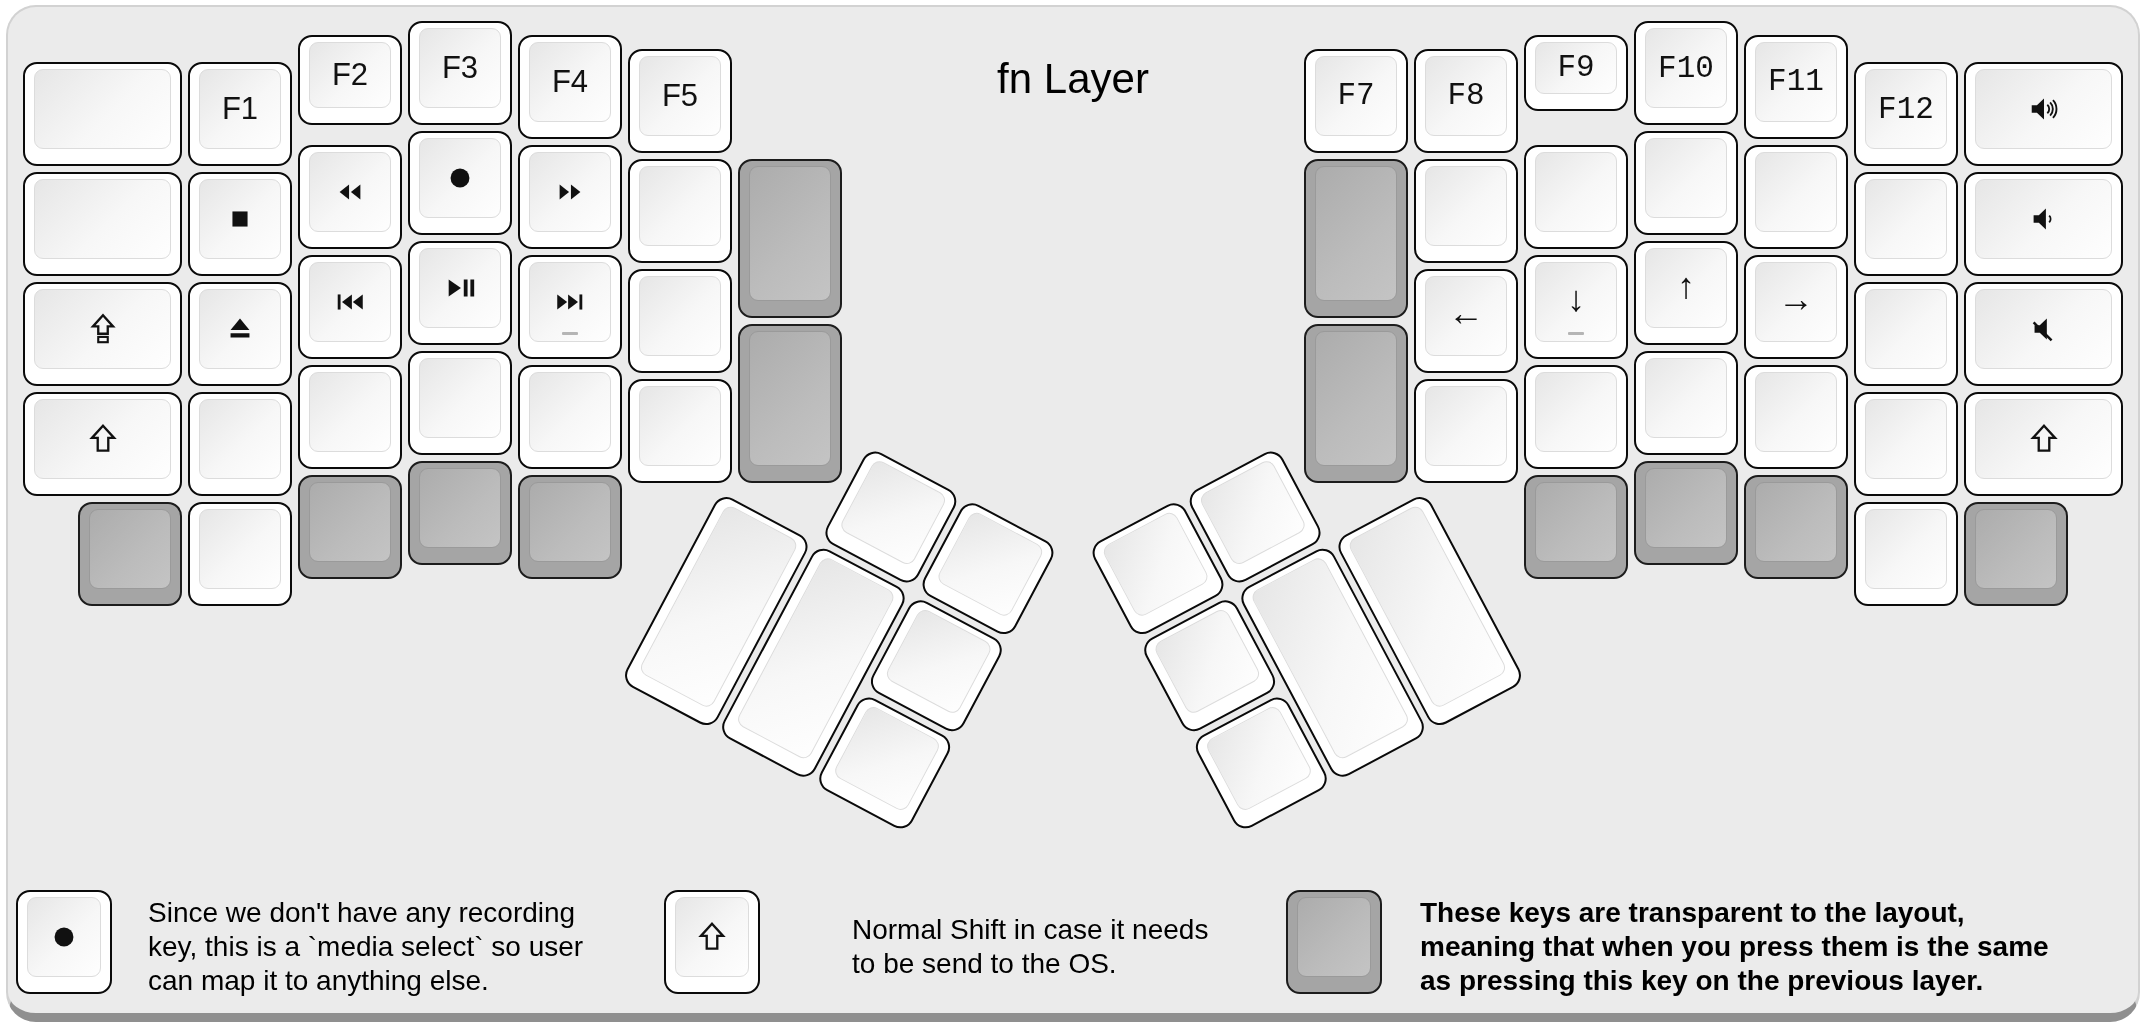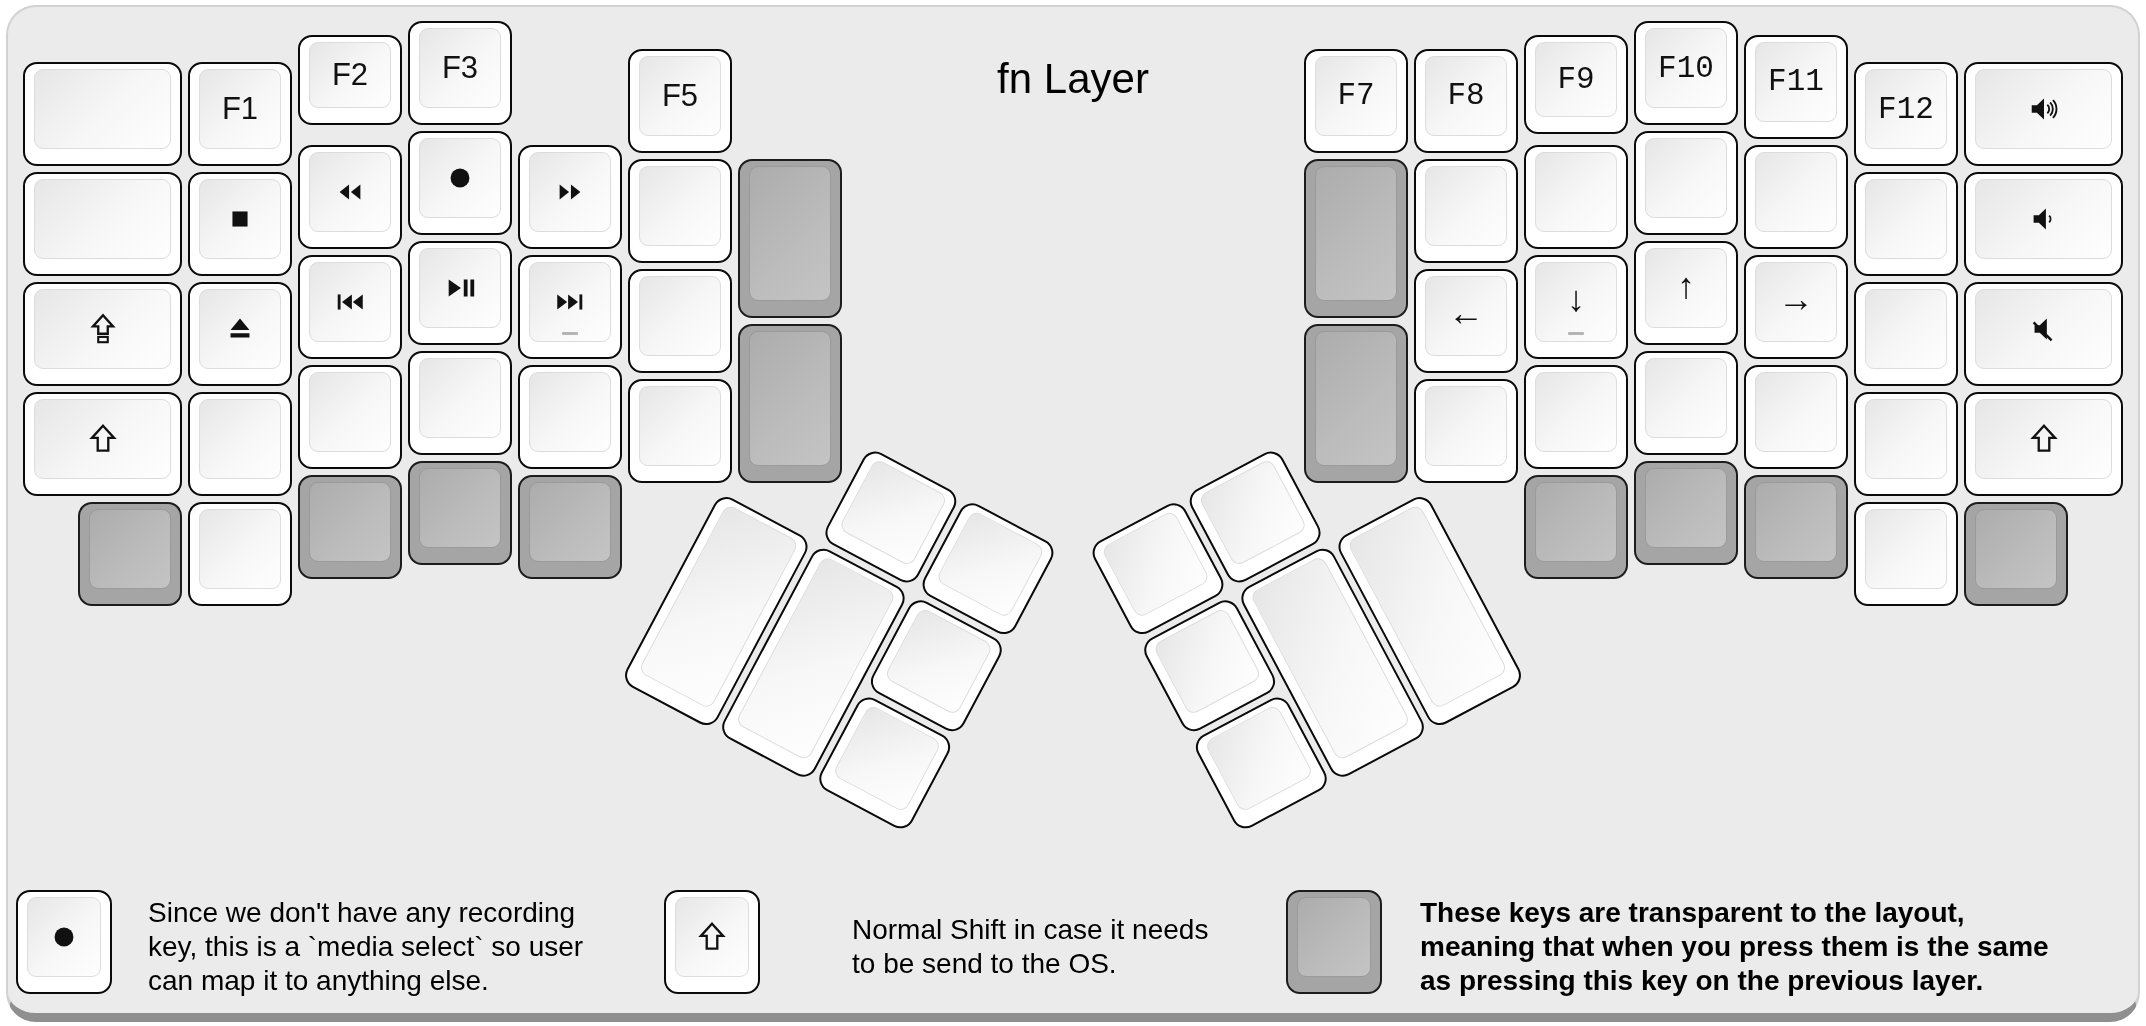--- a/index.html
+++ b/index.html
@@ -157,20 +157,25 @@
             </svg>
           </span>
         </div>
       </div>
       <div class="key white" style="left: 388px; top: 333px; width: 104px; height: 104px;">
         <div class="cap"></div>
       </div>
       <div class="key gray" style="left: 388px; top: 443px; width: 104px; height: 104px;">
         <div class="cap"></div>
       </div>
+      <div class="key white" style="left: 498px; top: 16.75px; width: 104px; height: 104px;">
+        <div class="cap">
+          <span class="klabel">F4</span>
+        </div>
+      </div>
       <div class="key white" style="left: 498px; top: 126.75px; width: 104px; height: 104px;">
         <div class="cap">
           <span class="kicon">
             <svg width="34" height="34" viewBox="0 0 36 36">
               <path d="M7 10 V26 L17 18 Z" fill="#111"></path>
               <path d="M19 10 V26 L29 18 Z" fill="#111"></path>
             </svg>
           </span>
         </div>
       </div>
@@ -234,21 +239,21 @@
         <div class="cap"></div>
       </div>
       <div class="key white" style="left: 113px; top: 250.5px; width: 104px; height: 104px;">
         <div class="cap">
           <span class="klabel arrow">←</span>
         </div>
       </div>
       <div class="key white" style="left: 113px; top: 360.5px; width: 104px; height: 104px;">
         <div class="cap"></div>
       </div>
-      <div class="key white" style="left: 223px; top: 16.75px; width: 104px; height: 99px;">
+      <div class="key white" style="left: 223px; top: 16.75px; width: 104px; height: 76px;">
         <div class="cap">
           <span class="klabel">F9</span>
         </div>
       </div>
       <div class="key white" style="left: 223px; top: 126.75px; width: 104px; height: 104px;">
         <div class="cap"></div>
       </div>
       <div class="key white" style="left: 223px; top: 236.75px; width: 104px; height: 104px;">
         <div class="cap">
           <span class="klabel arrow">↓</span>

